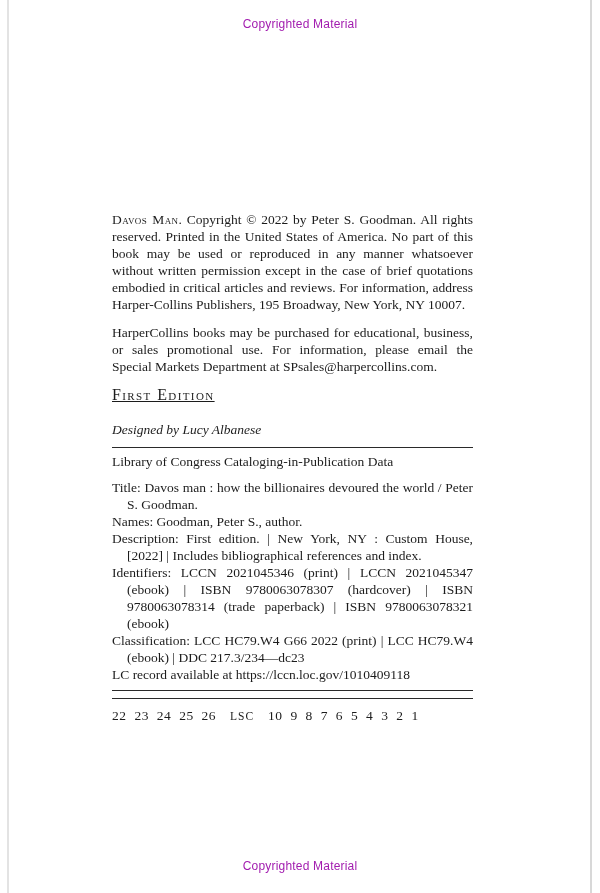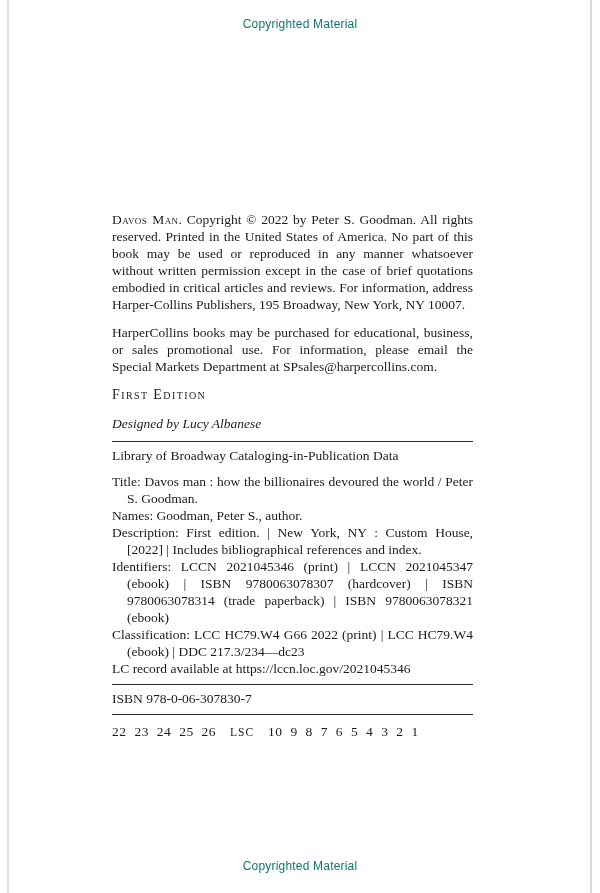--- a/index.html
+++ b/index.html
@@ -18,21 +18,21 @@
   .edge { position: absolute; top: 0; bottom: 0; }
   .edge-left  { left: 7px;  width: 2px; background: #e3e3e3; }
   .edge-right { left: 590px; width: 2px; background: #d8d8d8; }
 
   
   .watermark {
     position: absolute; left: 0; width: 100%;
     text-align: center;
     font-family: "Liberation Sans", sans-serif;
     font-size: 12px;
-    color: #0f766e;
+    color: #a21caf;
     letter-spacing: 0.2px;
   }
   .wm-top    { top: 17px; }
   .wm-bottom { top: 859px; }
 
   
   .content {
     position: absolute;
     top: 211px; left: 112px;
     width: 361px;
@@ -45,27 +45,28 @@
     text-align: justify;
     margin-bottom: 11px;
   }
   .title-lead {
     font-variant: small-caps;
     letter-spacing: 0.4px;
   }
 
   .first-edition {
     font-variant: small-caps;
-    font-size: 14px;
+    font-size: 16px;
     letter-spacing: 1.4px;
     margin-top: 0;
+    text-decoration: underline;
   }
   .designer {
     font-style: italic;
-    margin-top: 12px;
+    margin-top: 18px;
   }
 
   .rule {
     border-top: 1px solid #2a2a2a;
     height: 0;
   }
   .rule-1 { margin-top: 9px; }
   .rule-2 { margin-top: 7px; }
   .rule-3 { margin-top: 7px; }
 
@@ -105,34 +106,33 @@
   <p class="para"><span class="title-lead">Davos Man</span><span>. Copyright © 2022 by Peter S. Goodman. All rights reserved. Printed in the United States of America. No part of this book may be used or reproduced in any manner whatsoever without written permission except in the case of brief quotations embodied in critical articles and reviews. For information, address Harper-Collins Publishers, 195 Broadway, New York, NY 10007.</span></p>
 
   <p class="para">HarperCollins books may be purchased for educational, business, or sales promotional use. For information, please email the Special Markets Department at SPsales@harpercollins.com.</p>
 
   <p class="first-edition">First Edition</p>
 
   <p class="designer">Designed by Lucy Albanese</p>
 
   <div class="rule rule-1"></div>
 
-  <p class="cip-heading">Library of Broadway Cataloging-in-Publication Data</p>
+  <p class="cip-heading">Library of Congress Cataloging-in-Publication Data</p>
 
   <div class="cip-entries">
     <p class="cip-entry">Title: Davos man : how the billionaires devoured the world / Peter S. Goodman.</p>
     <p class="cip-entry">Names: Goodman, Peter S., author.</p>
     <p class="cip-entry">Description: First edition. | New York, NY : Custom House, [2022] | Includes bibliographical references and index.</p>
     <p class="cip-entry">Identifiers: LCCN 2021045346 (print) | LCCN 2021045347 (ebook) | ISBN 9780063078307 (hardcover) | ISBN 9780063078314 (trade paperback) | ISBN 9780063078321 (ebook)</p>
     <p class="cip-entry">Classification: LCC HC79.W4 G66 2022 (print) | LCC HC79.W4 (ebook) | DDC 217.3/234—dc23</p>
-    <p class="cip-entry">LC record available at https://lccn.loc.gov/2021045346</p>
+    <p class="cip-entry">LC record available at https://lccn.loc.gov/1010409118</p>
   </div>
 
   <div class="rule rule-2"></div>
 
-  <p class="isbn">ISBN 978-0-06-307830-7</p>
 
   <div class="rule rule-3"></div>
 
   <p class="printing"><span class="nums">22 23 24 25 26</span><span class="printer-code">LSC</span><span class="nums">10 9 8 7 6 5 4 3 2 1</span></p>
 
 </div>
 
 <div class="watermark wm-bottom">Copyrighted Material</div>
 
 </body></html>

